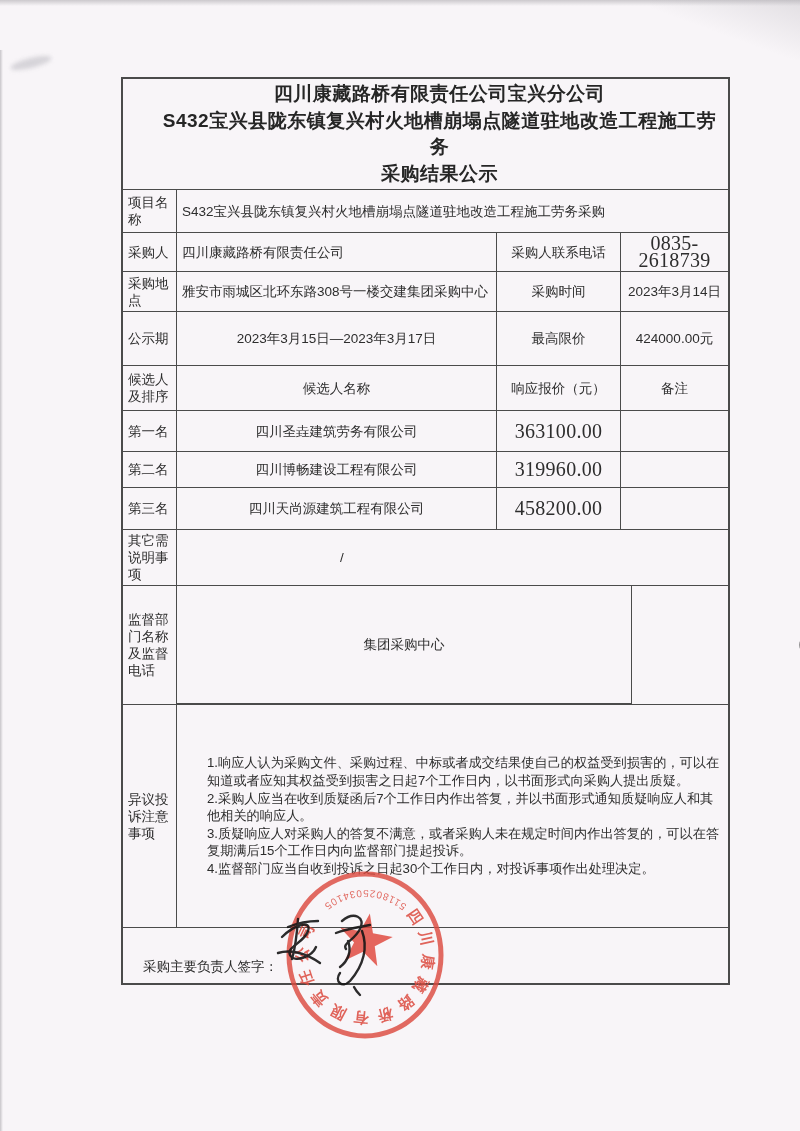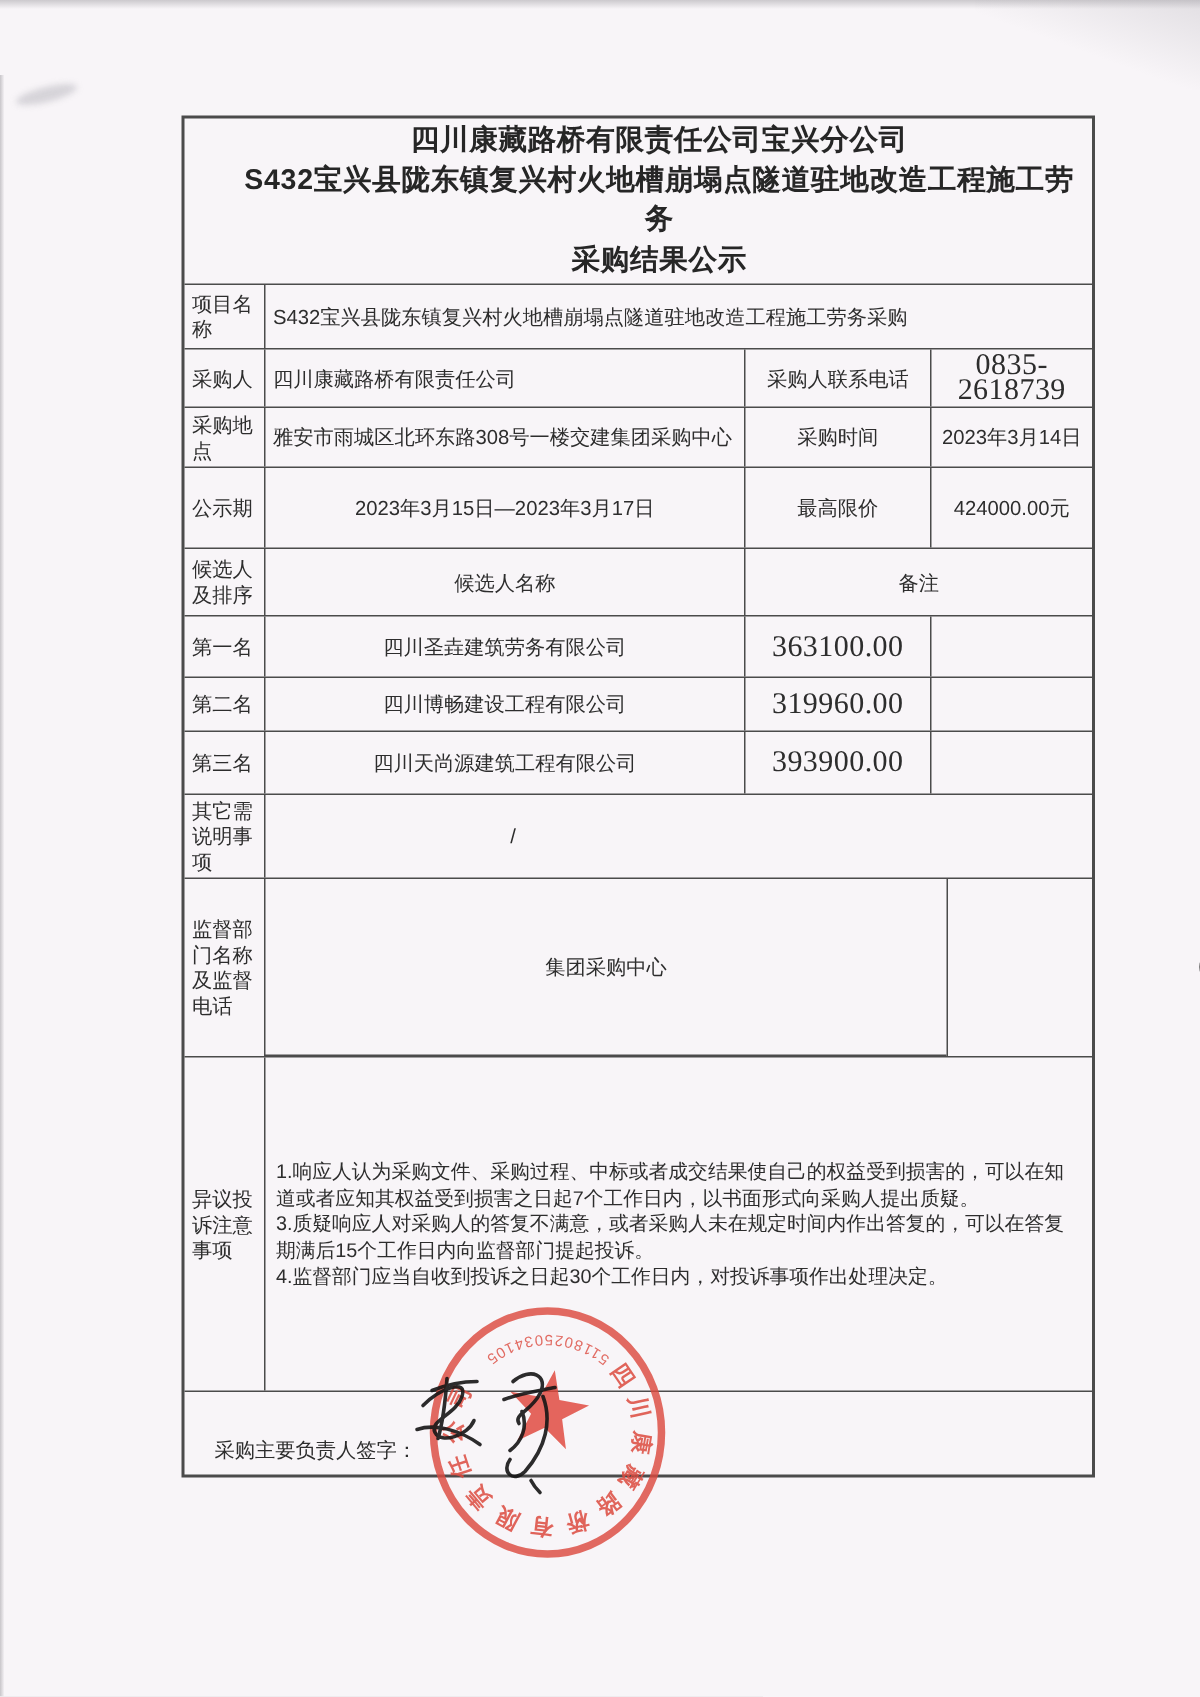--- a/index.html
+++ b/index.html
@@ -39,21 +39,21 @@
 
   .title-cell{flex-direction:column;justify-content:center;text-align:center;
     font-weight:bold;font-size:19px;line-height:26.5px;letter-spacing:.5px;color:#262626;margin-left:28px;}
   .inner-span-2{width:320px;text-align:center;}
   .inner-span-23{width:444px;text-align:center;}
 
   .supv-right{flex:1 1 auto;display:flex;}
   .supv-sub{box-sizing:border-box;display:flex;align-items:center;justify-content:flex-start;}
   .supv-sub.top{border-bottom:1.5px solid #4b4b4b;}
 
-  .objection-text{display:block;font-size:13.2px;line-height:17.6px;padding:4px 2px;}
+  .objection-text{display:block;font-size:13.2px;line-height:17.6px;padding:4px 2px;margin-left:23px;}
   .objection-text div{margin:0;}
   .obj-cell{align-items:center;}
 
   .sig-cell{padding-left:20px;}
 
   .num{font-family:"Liberation Serif","DejaVu Serif",serif;font-size:20px;letter-spacing:.3px;}
 
   
   .stamp{position:absolute;left:283px;top:869px;width:164px;height:172px;}
   .signature{position:absolute;left:268px;top:903px;width:136px;height:102px;}
@@ -99,41 +99,42 @@
     <div class="row" style="flex-basis:54px">
       <div class="cell nb c-label">公示期</div>
       <div class="cell c-main center">2023年3月15日—2023年3月17日</div>
       <div class="cell c-mid">最高限价</div>
       <div class="cell c-last">424000.00元</div>
     </div>
 
     <div class="row" style="flex-basis:45px">
       <div class="cell nb c-label">候选人及排序</div>
       <div class="cell c-main center">候选人名称</div>
+      <div class="cell c-mid">响应报价（元）</div>
       <div class="cell c-last">备注</div>
     </div>
 
     <div class="row" style="flex-basis:41px">
       <div class="cell nb c-label">第一名</div>
       <div class="cell c-main center">四川圣垚建筑劳务有限公司</div>
       <div class="cell c-mid num">363100.00</div>
       <div class="cell c-last"></div>
     </div>
 
     <div class="row" style="flex-basis:36px">
       <div class="cell nb c-label">第二名</div>
       <div class="cell c-main center">四川博畅建设工程有限公司</div>
       <div class="cell c-mid num">319960.00</div>
       <div class="cell c-last"></div>
     </div>
 
     <div class="row" style="flex-basis:42px">
       <div class="cell nb c-label">第三名</div>
       <div class="cell c-main center">四川天尚源建筑工程有限公司</div>
-      <div class="cell c-mid num">393900.00</div>
+      <div class="cell c-mid num">458200.00</div>
       <div class="cell c-last"></div>
     </div>
 
     <div class="row" style="flex-basis:49px">
       <div class="cell nb c-label">其它需说明事项</div>
       <div class="cell c-merged">
         <span class="inner-span-2">/</span>
       </div>
     </div>
 
@@ -147,20 +148,21 @@
           <span class="inner-span-23 num">0835-2310136</span>
         </div>
       </div>
     </div>
 
     <div class="row" style="flex-basis:223px">
       <div class="cell nb c-label">异议投诉注意事项</div>
       <div class="cell c-merged obj-cell">
         <div class="objection-text">
           <div>1.响应人认为采购文件、采购过程、中标或者成交结果使自己的权益受到损害的，可以在知道或者应知其权益受到损害之日起7个工作日内，以书面形式向采购人提出质疑。</div>
+          <div>2.采购人应当在收到质疑函后7个工作日内作出答复，并以书面形式通知质疑响应人和其他相关的响应人。</div>
           <div>3.质疑响应人对采购人的答复不满意，或者采购人未在规定时间内作出答复的，可以在答复期满后15个工作日内向监督部门提起投诉。</div>
           <div>4.监督部门应当自收到投诉之日起30个工作日内，对投诉事项作出处理决定。</div>
         </div>
       </div>
     </div>
 
     <div class="row" style="flex-basis:78px">
       <div class="cell nb c-merged sig-cell">采购主要负责人签字：</div>
     </div>
 

